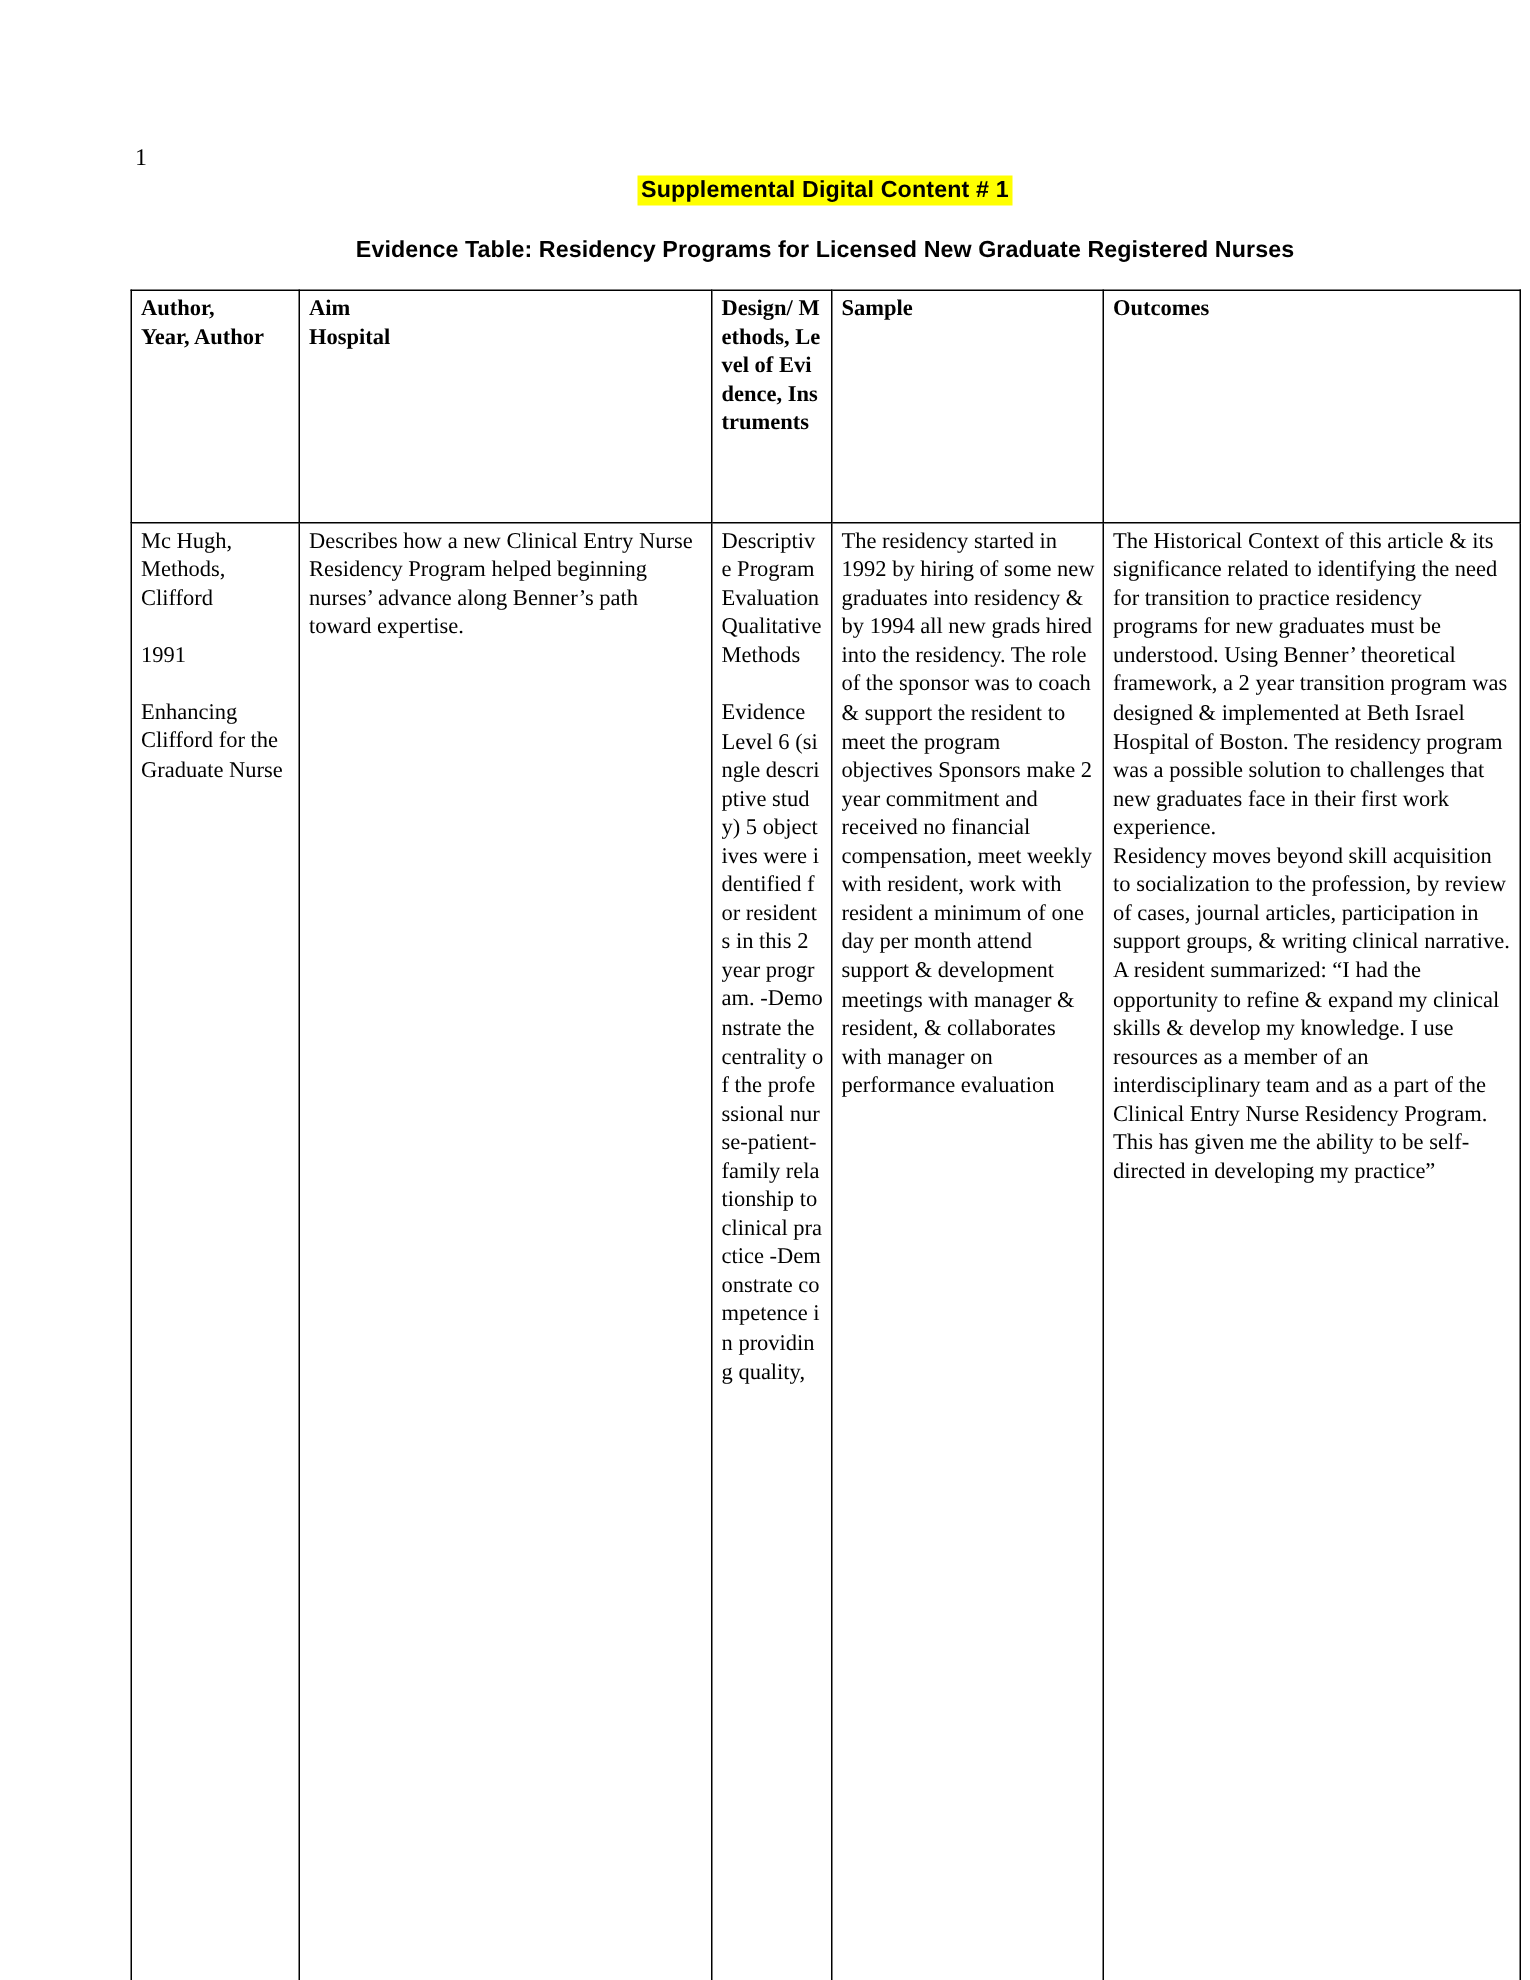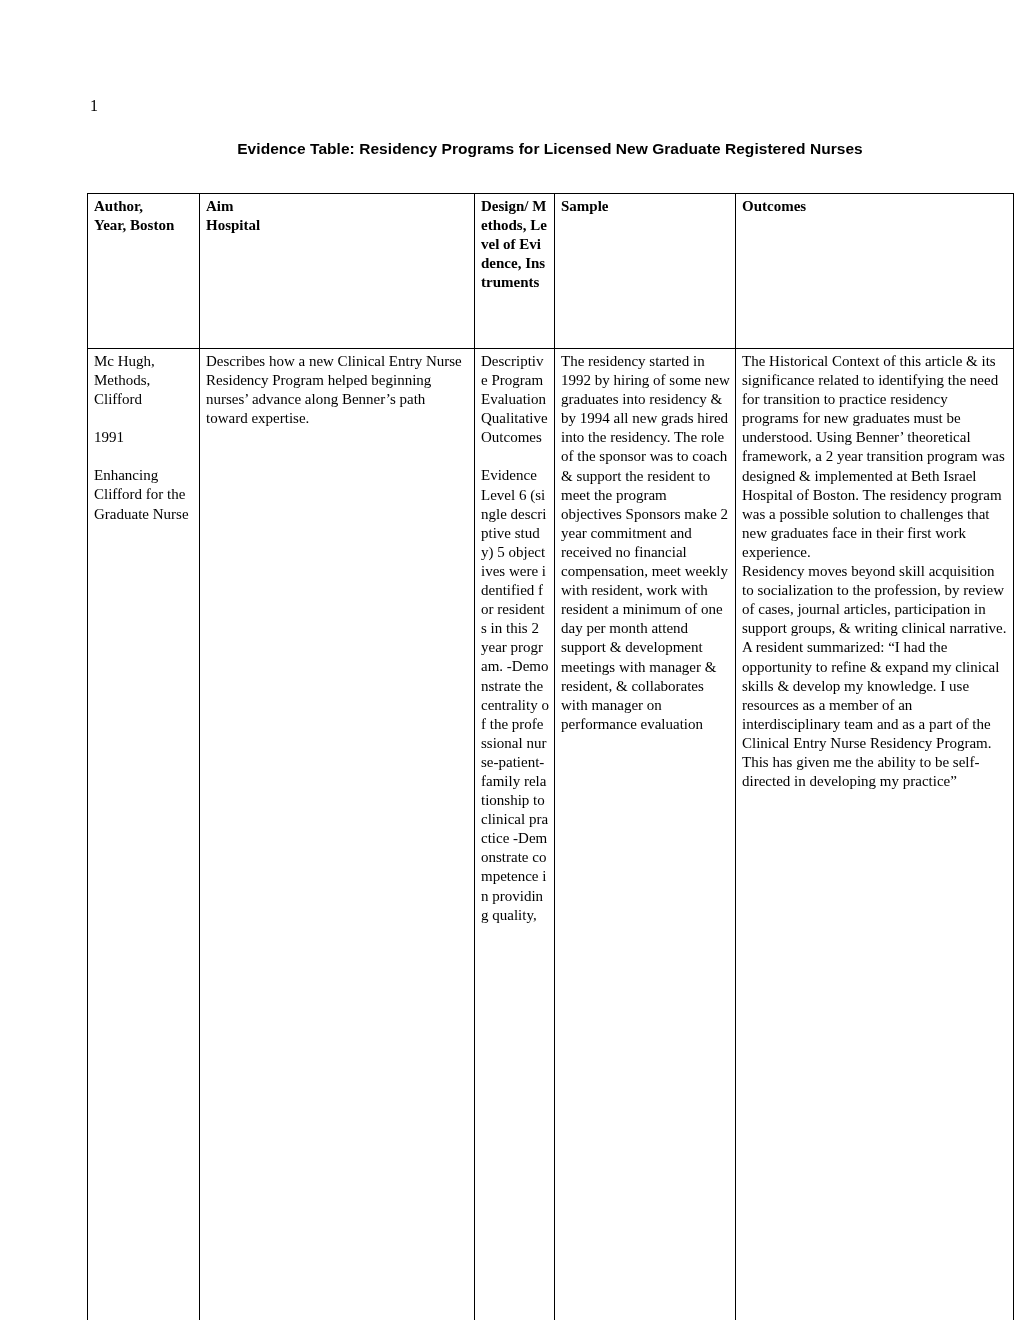--- a/index.html
+++ b/index.html
@@ -50,21 +50,21 @@
     letter-spacing: 0.1px;
   }
   .doc-title .hl {
     background: #ffff00;
     padding: 1px 2px 2px 2px;
   }
 
   .doc-subtitle {
     position: absolute;
     left: 87px;
-    top: 139px;
+    top: 157px;
     width: 926px;
     text-align: center;
     font-family: "Liberation Sans", "DejaVu Sans", sans-serif;
     font-size: 15.5px;
     font-weight: bold;
     line-height: 20px;
     letter-spacing: 0.05px;
   }
 
   
@@ -123,36 +123,39 @@
     overflow-wrap: anywhere;
   }
 </style>
 </head>
 <body>
 
 <div class="page">
 
   <div class="page-number">1</div>
 
+  <div class="doc-title">
+    <span class="hl">Supplemental Digital Content # 1</span>
+  </div>
 
   <div class="doc-subtitle">Evidence Table: Residency Programs for Licensed New Graduate Registered Nurses</div>
 
   <table class="evidence-table">
     <colgroup>
       <col class="col-author">
       <col class="col-aim">
       <col class="col-design">
       <col class="col-sample">
       <col class="col-outcomes">
     </colgroup>
     <thead>
       <tr class="hdr-row">
         <th>
           <div>Author,</div>
-          <div>Year, Boston</div>
+          <div>Year, Author</div>
         </th>
         <th>
           <div>Aim</div>
           <div>Hospital</div>
         </th>
         <th class="col-design-cell">
           <div>Design/ Methods, Level of Evidence, Instruments</div>
         </th>
         <th>
           <div>Sample</div>
@@ -176,21 +179,21 @@
         </td>
 
         <td>
           <div class="cell-inner">
             <div class="cell-block">Describes how a new Clinical Entry Nurse Residency Program helped beginning nurses’ advance along Benner’s path toward expertise.</div>
           </div>
         </td>
 
         <td class="col-design-cell">
           <div class="cell-inner">
-            <div class="cell-block">Descriptive Program Evaluation Qualitative Outcomes</div>
+            <div class="cell-block">Descriptive Program Evaluation Qualitative Methods</div>
             <div class="cell-gap"></div>
             <div class="cell-block">Evidence Level 6 (single descriptive study) 5 objectives were identified for residents in this 2 year program. -Demonstrate the centrality of the professional nurse-patient-family relationship to clinical practice -Demonstrate competence in providing quality,</div>
           </div>
         </td>
 
         <td>
           <div class="cell-inner">
             <div class="cell-block">The residency started in 1992 by hiring of some new graduates into residency &amp; by 1994 all new grads hired into the residency. The role of the sponsor was to coach &amp; support the resident to meet the program objectives Sponsors make 2 year commitment and received no financial compensation, meet weekly with resident, work with resident a minimum of one day per month attend support &amp; development meetings with manager &amp; resident, &amp; collaborates with manager on performance evaluation</div>
           </div>
         </td>

